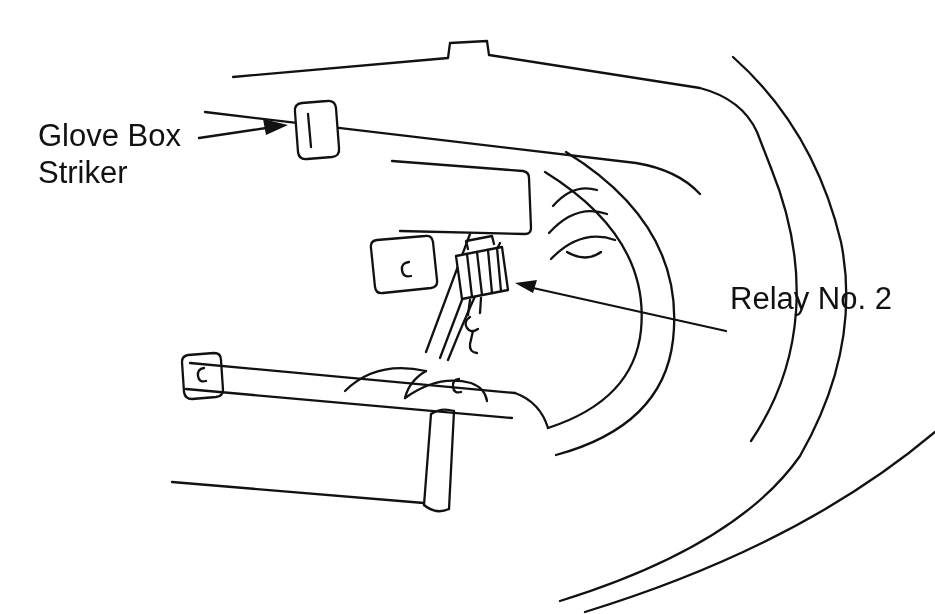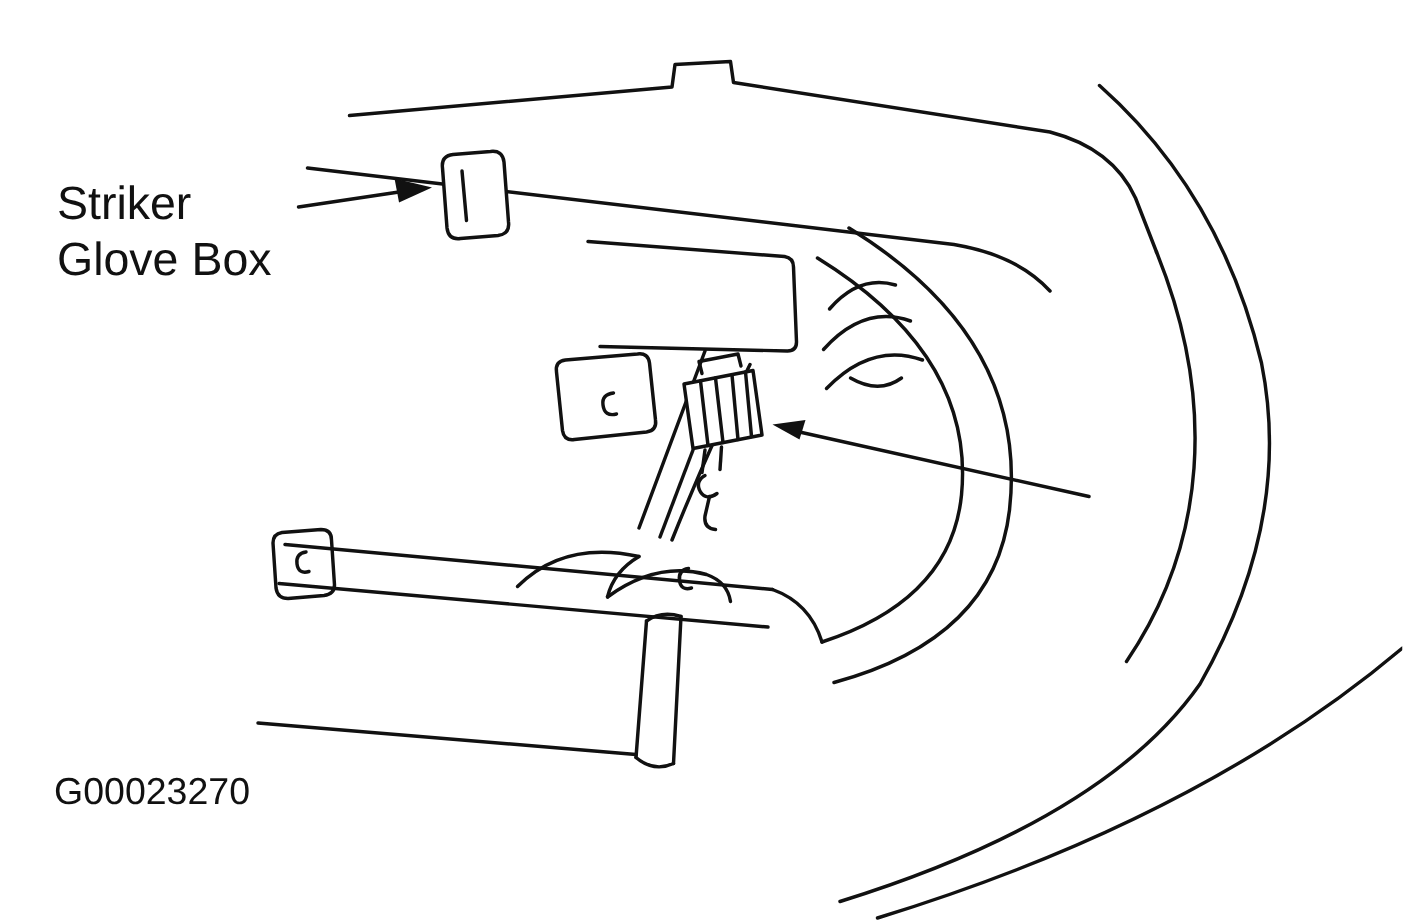--- a/index.html
+++ b/index.html
@@ -102,22 +102,22 @@
       <path d="M726 331 L533 288"></path>
     </g>
 
     <g stroke="none" fill="#111111">
       <polygon points="288,125 263,119 266,135"></polygon>
       <polygon points="515,283 537,280 533,293"></polygon>
     </g>
   </svg>
 
   <div class="label" style="left:38px; top:117px;">
+    <div>Glove Box</div>
     <div>Striker</div>
-    <div>Glove Box</div>
   </div>
 
   <div class="label" style="left:730px; top:280px;">
+    <div>Relay No. 2</div>
   </div>
 
-  <div class="figure-code" style="left:36px; top:514px;">G00023270</div>
 
 </div>
 
 </body></html>

